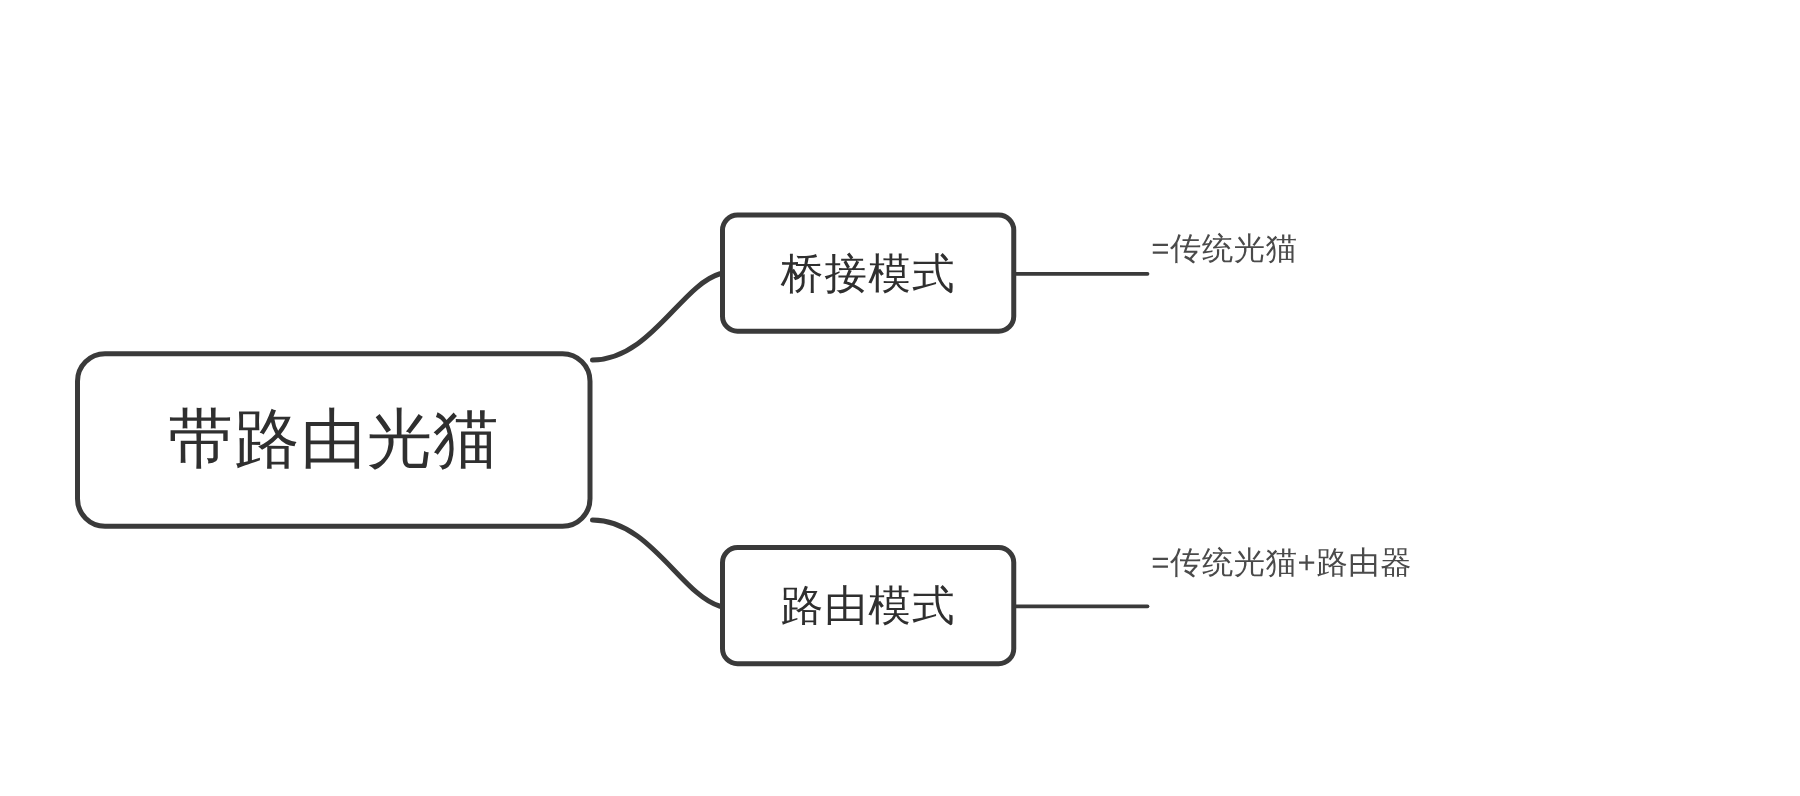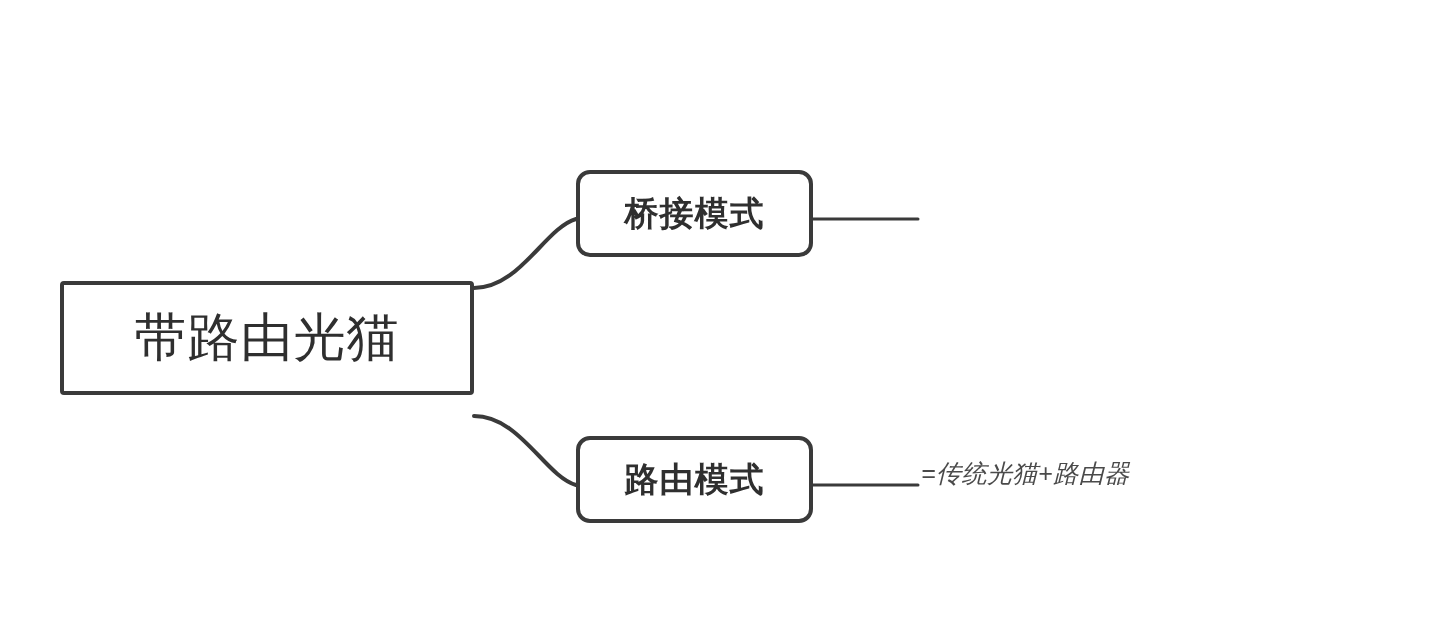--- a/index.html
+++ b/index.html
@@ -35,51 +35,49 @@
     align-items: center;
     justify-content: center;
     color: #2f2f2f;
     letter-spacing: 1px;
     white-space: nowrap;
   }
   .node-root {
     left: 60px;
     top: 281px;
     width: 414px;
-    height: 114px;
-    border-radius: 4px;
+    height: 142px;
+    border-radius: 24px;
     font-size: 52px;
   }
   .node-branch {
     left: 576px;
     width: 237px;
-    height: 87px;
+    height: 97px;
     border-radius: 14px;
     font-size: 34px;
-    font-weight: bold;
   }
   #node-bridge { top: 170px; }
   #node-router { top: 436px; text-align: right; }
 
   .leaf-text {
     position: absolute;
     color: #4a4a4a;
     font-size: 25px;
     line-height: 33px;
     white-space: nowrap;
     letter-spacing: 0.5px;
   }
   #leaf-bridge {
     left: 921px;
     top: 183px;
   }
   #leaf-router {
     left: 921px;
-    top: 457px;
-    font-style: italic;
+    top: 434px;
   }
   .leaf-line {
     display: block;
   }
 </style>
 </head>
 <body>
 
 <div id="canvas">
 
@@ -100,19 +98,20 @@
 
   <div class="node node-branch" id="node-bridge">
     <span>桥接模式</span>
   </div>
 
   <div class="node node-branch" id="node-router">
     <span>路由模式</span>
   </div>
 
   <div class="leaf-text" id="leaf-bridge">
+    <span class="leaf-line">=传统光猫</span>
   </div>
 
   <div class="leaf-text" id="leaf-router">
     <span class="leaf-line">=传统光猫+路由器</span>
   </div>
 
 </div>
 
 </body></html>

